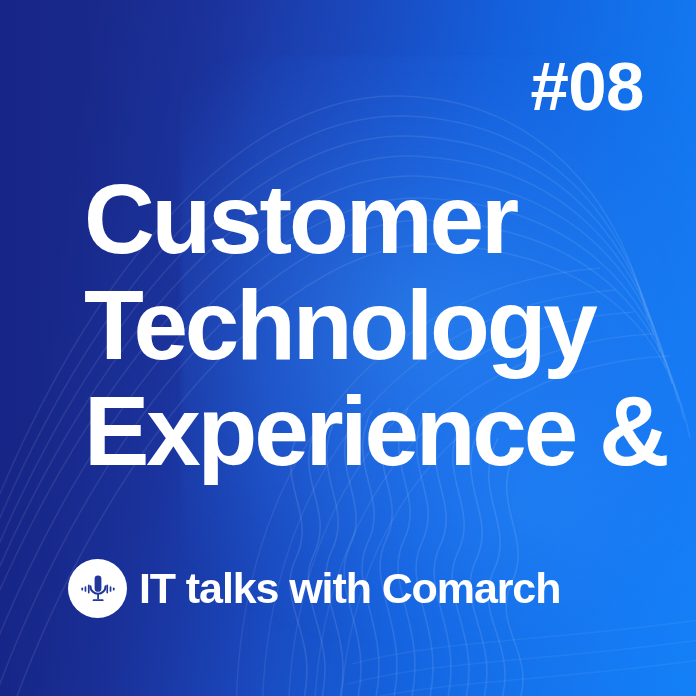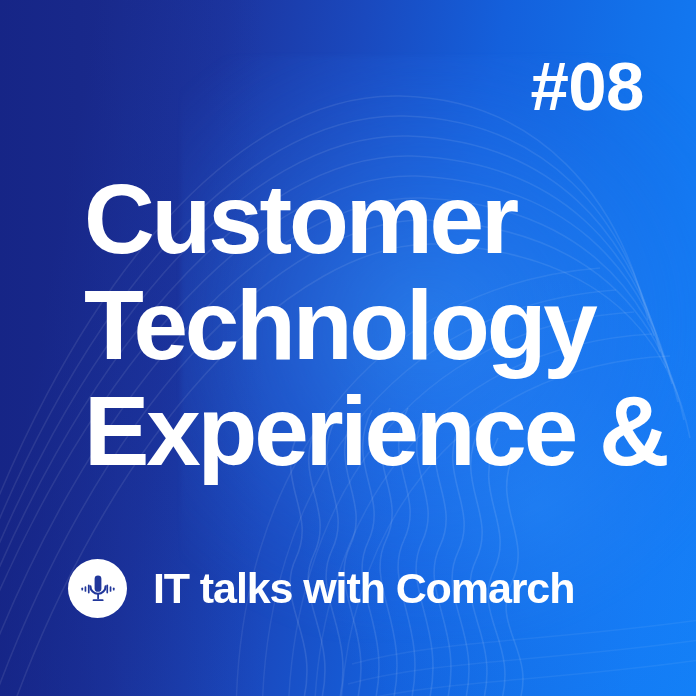--- a/index.html
+++ b/index.html
@@ -130,21 +130,21 @@
     background: #ffffff;
     display: flex;
     align-items: center;
     justify-content: center;
     flex: 0 0 auto;
   }
   .brand-mark svg {
     display: block;
   }
   .brand-text {
-    margin-left: 26px;
+    margin-left: 12px;
     color: #ffffff;
     font-size: 43px;
     font-weight: bold;
     letter-spacing: -1.1px;
     line-height: 1;
     white-space: nowrap;
   }
 </style>
 </head>
 <body>

